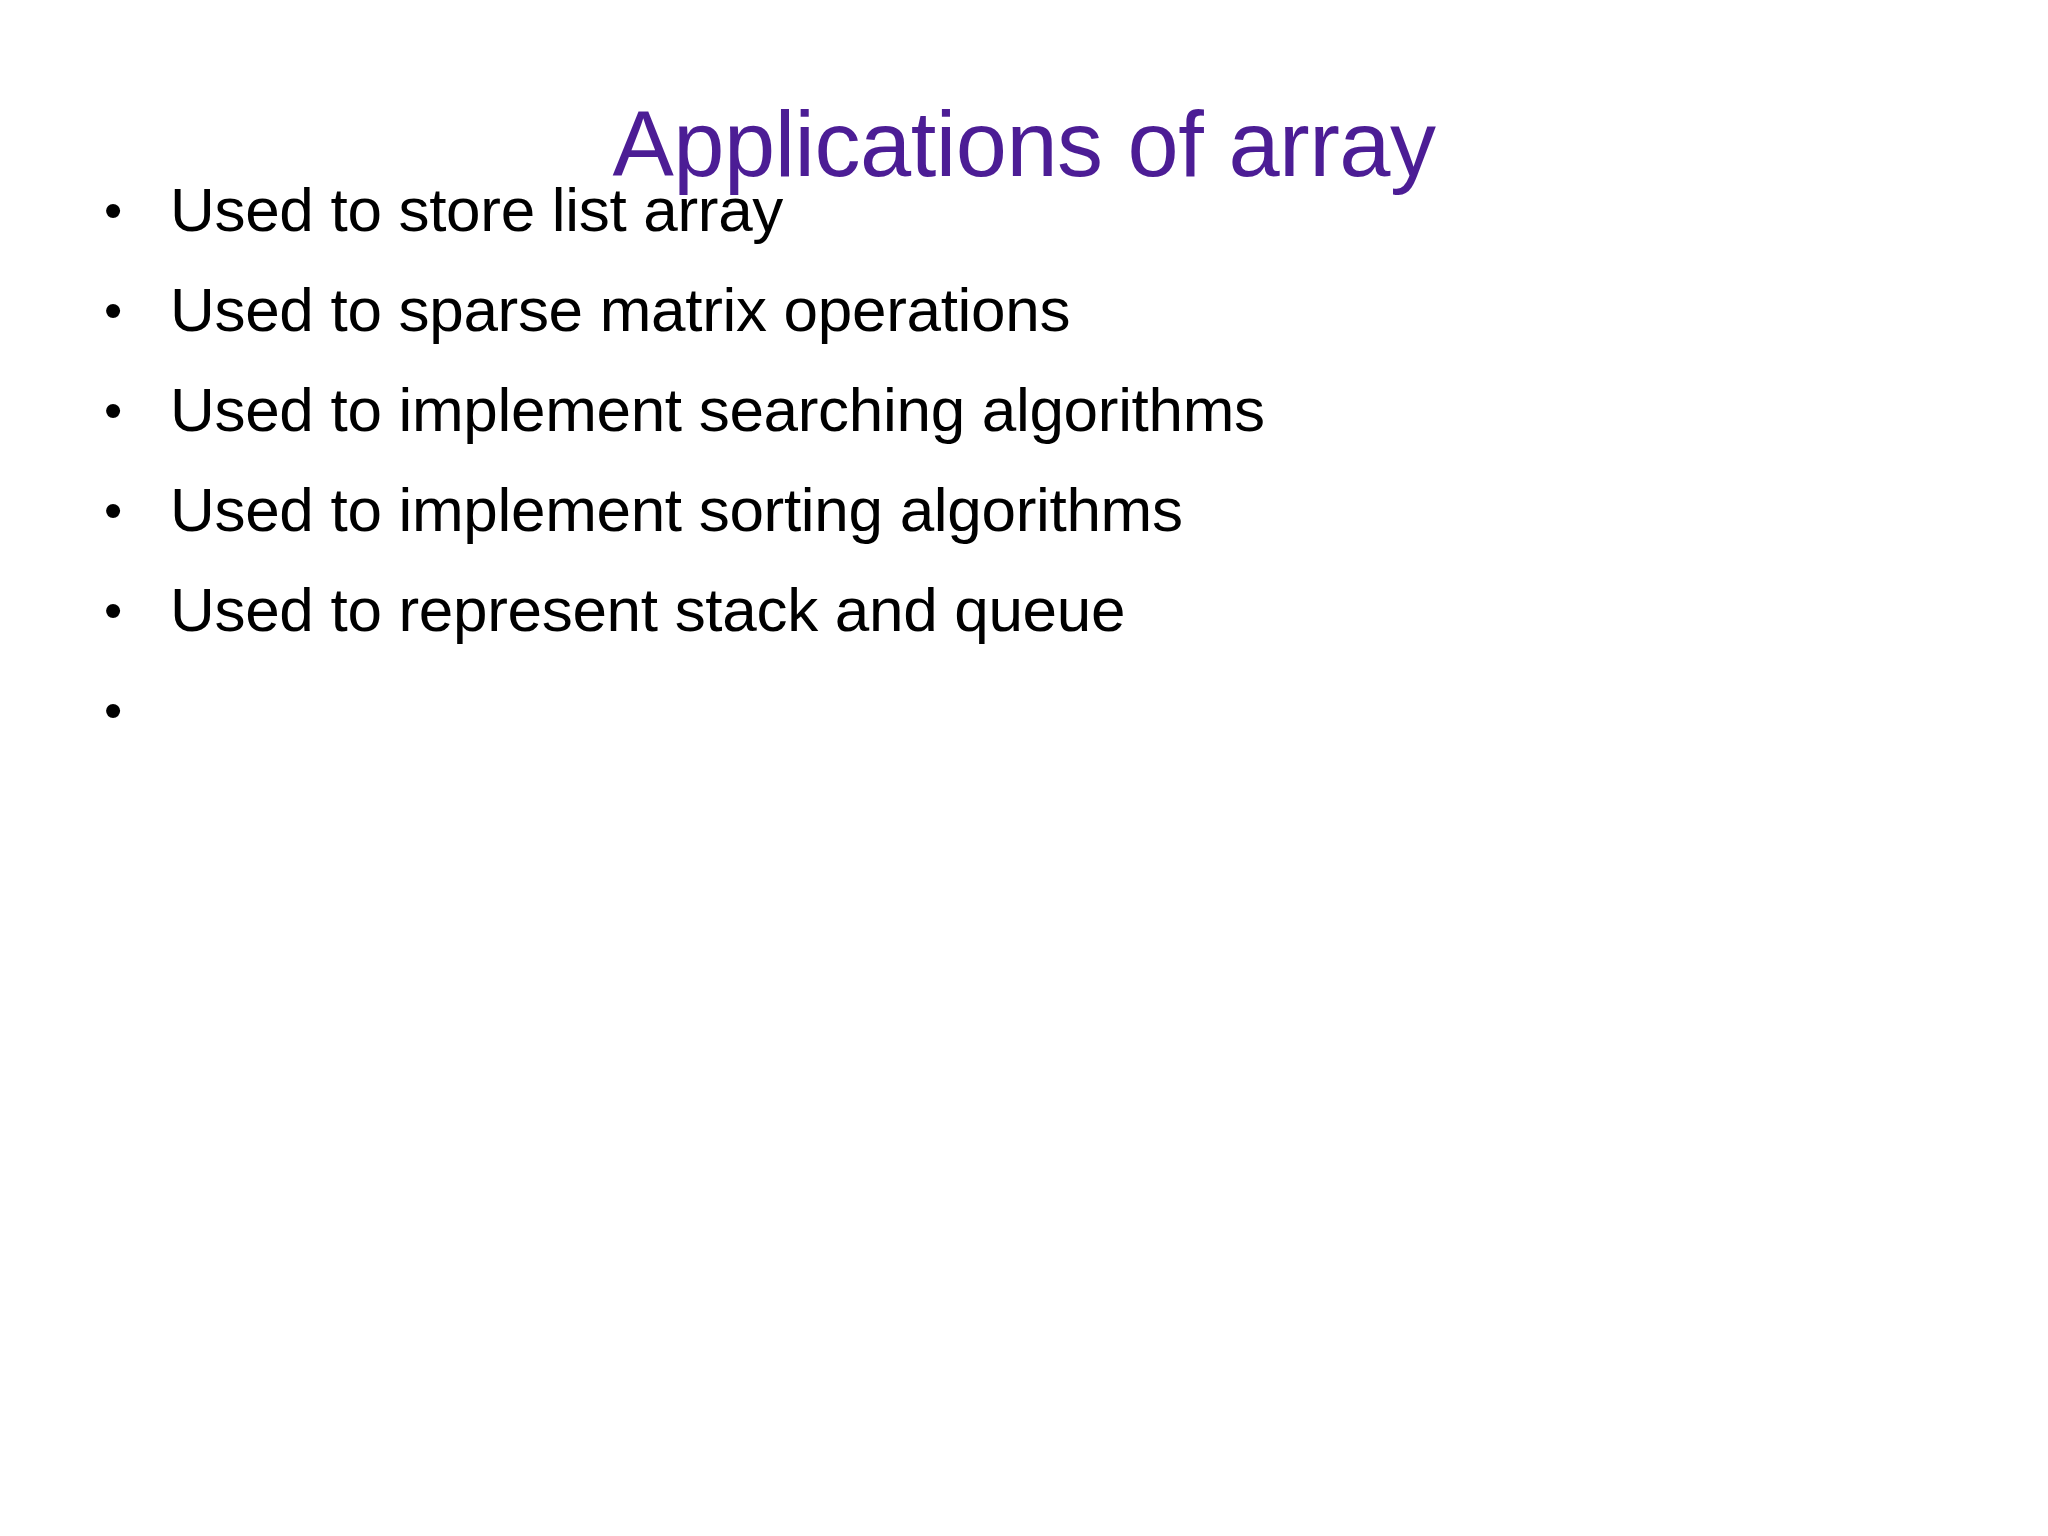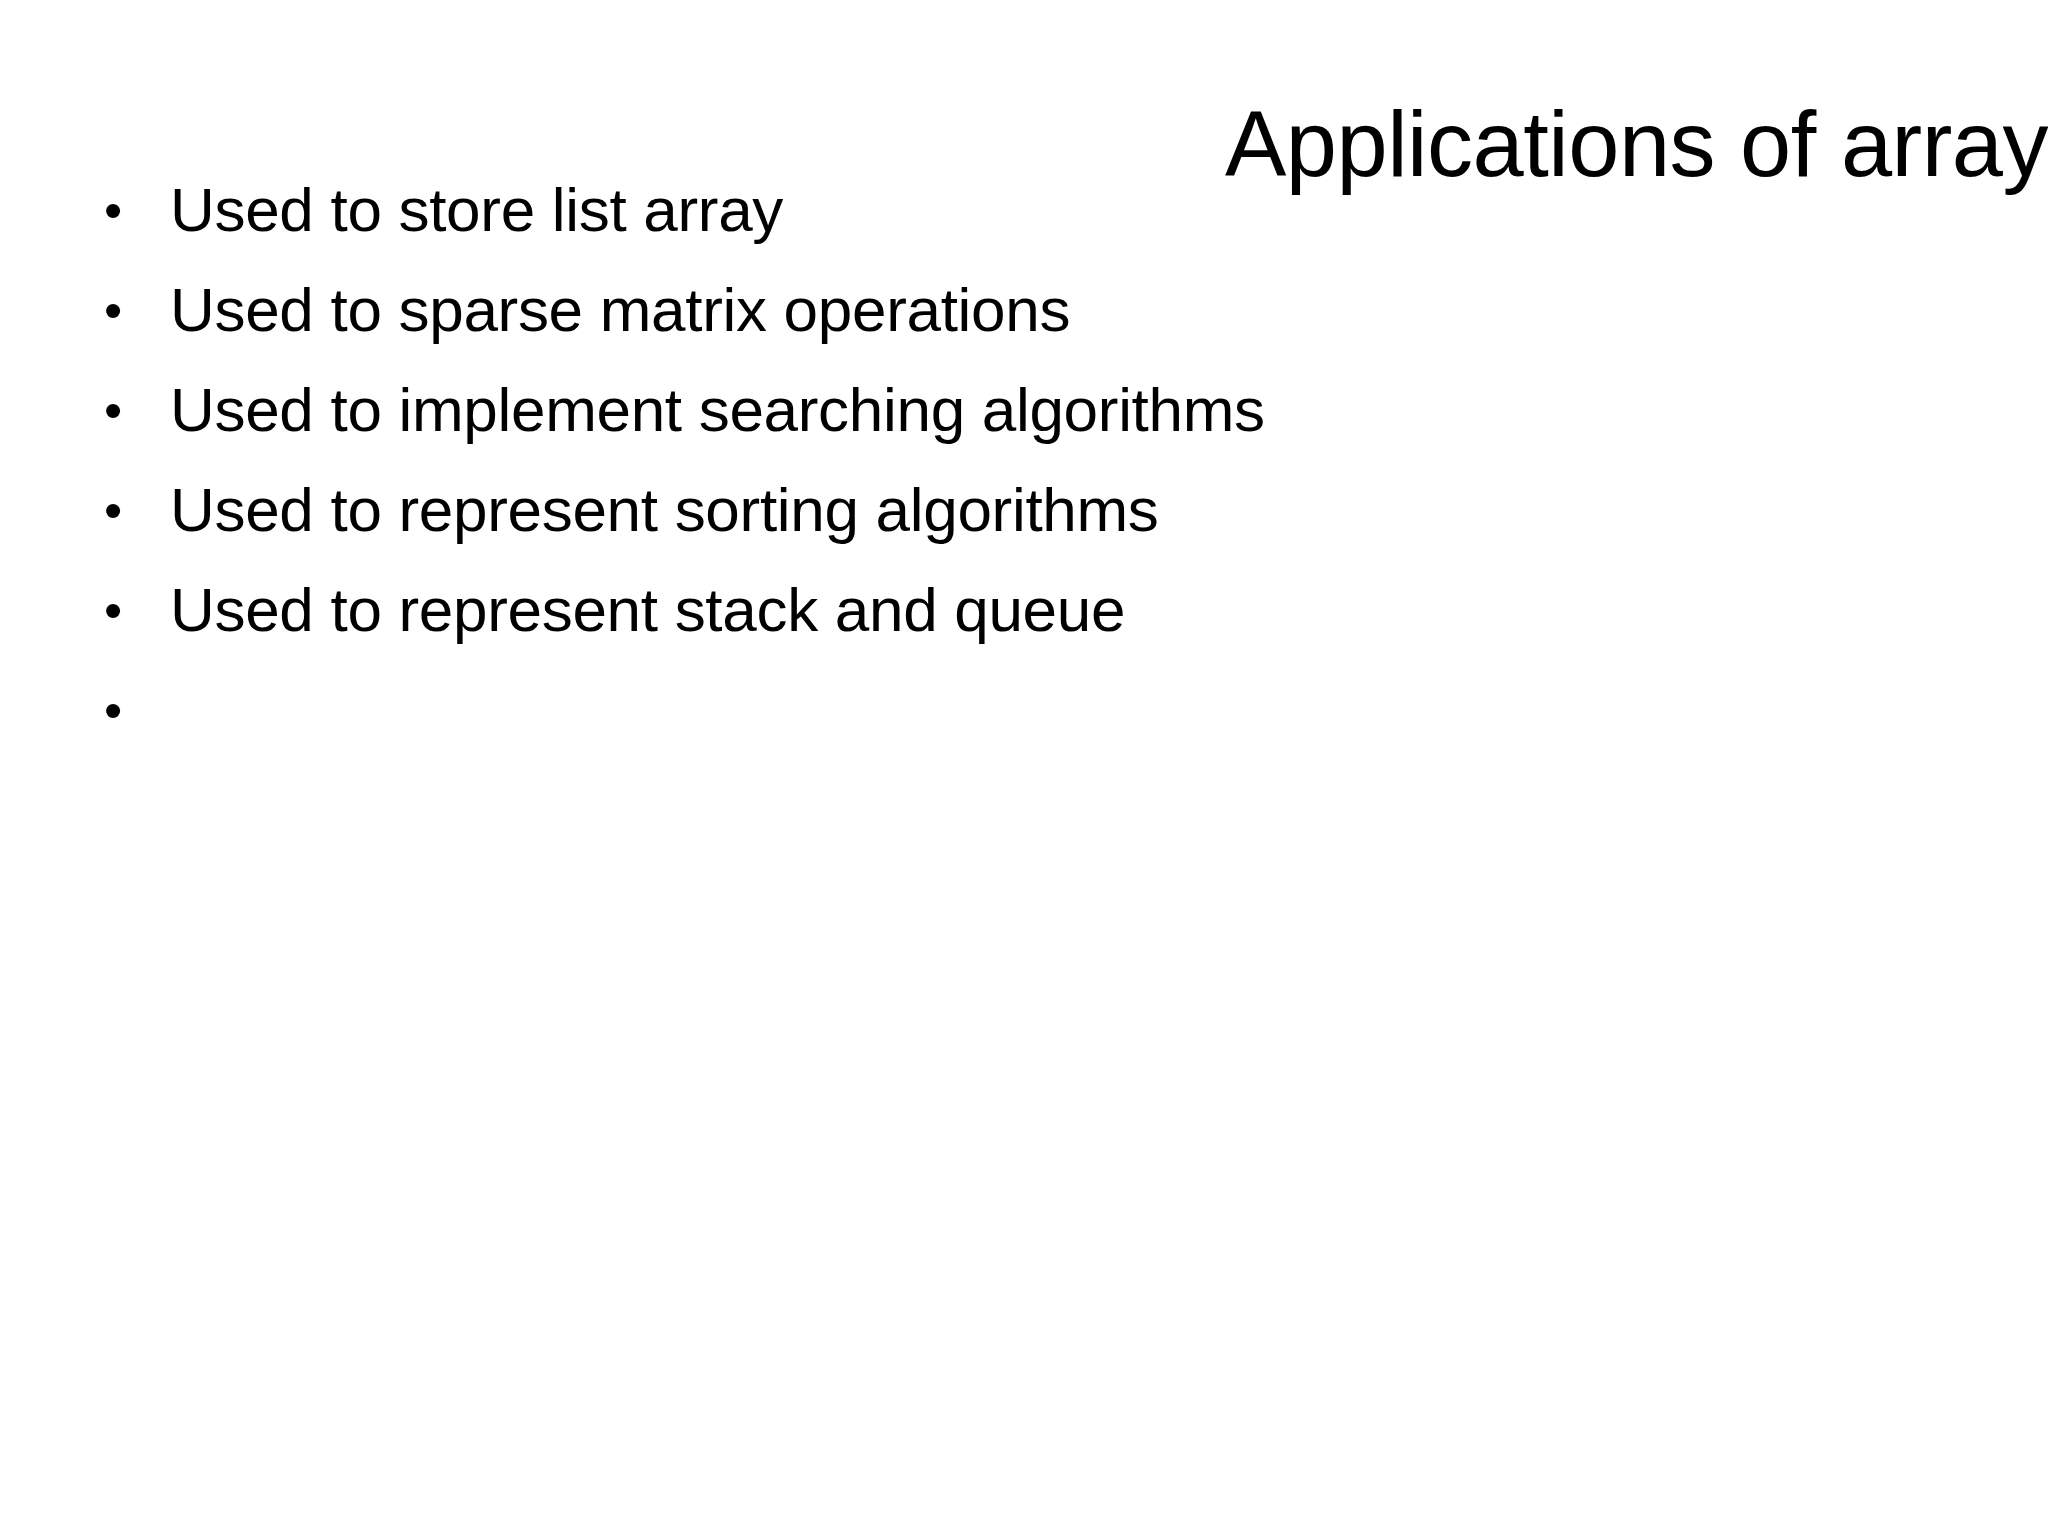--- a/index.html
+++ b/index.html
@@ -14,26 +14,26 @@
     background: #ffffff;
     overflow: hidden;
     font-family: "Liberation Sans", sans-serif;
     color: #000000;
   }
   #slide-title {
     position: absolute;
     left: 0;
     top: 34px;
     width: 2048px;
-    text-align: right;
+    text-align: center;
     font-size: 92px;
     line-height: 1.05;
     font-weight: 400;
     letter-spacing: -0.5px;
-    color: #000000;
+    color: #4c1d95;
     white-space: nowrap;
   }
   #bullet-list {
     position: absolute;
     left: 98px;
     top: 160px;
     width: 1860px;
     margin: 0;
     padding: 0;
     list-style: none;
@@ -81,21 +81,21 @@
       <span class="bullet-text">Used to sparse matrix operations</span>
     </li>
 
     <li>
       <span class="bullet-marker">•</span>
       <span class="bullet-text">Used to implement searching algorithms</span>
     </li>
 
     <li>
       <span class="bullet-marker">•</span>
-      <span class="bullet-text">Used to represent sorting algorithms</span>
+      <span class="bullet-text">Used to implement sorting algorithms</span>
     </li>
 
     <li>
       <span class="bullet-marker">•</span>
       <span class="bullet-text">Used to represent stack and queue</span>
     </li>
 
     <li>
       <span class="bullet-marker">•</span>
     </li>

